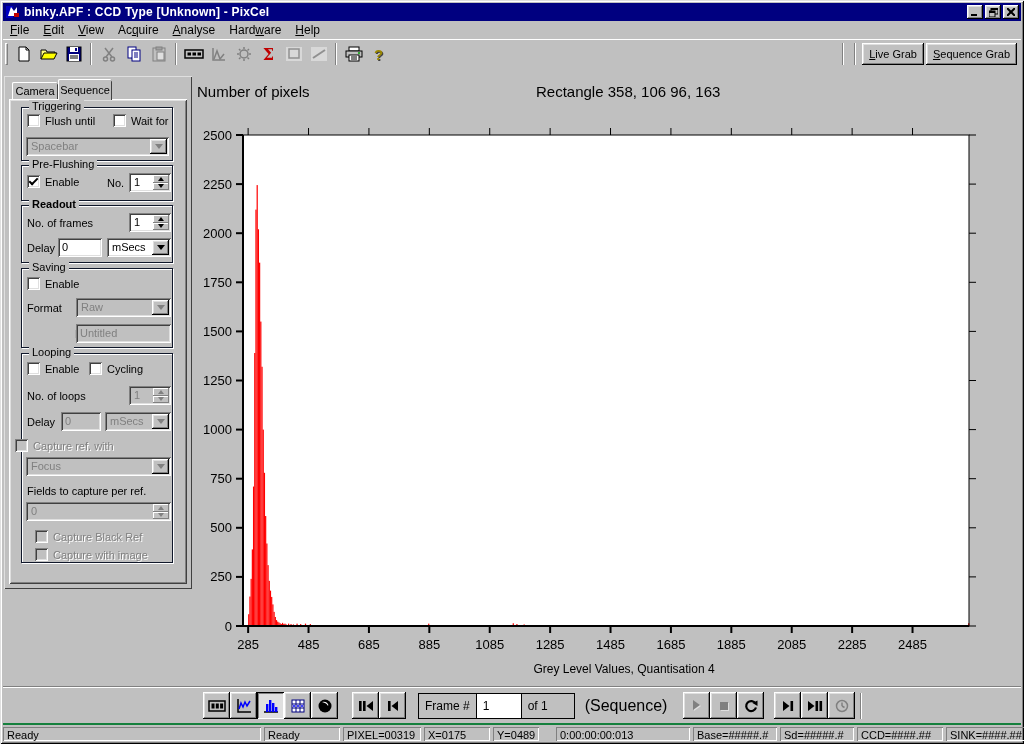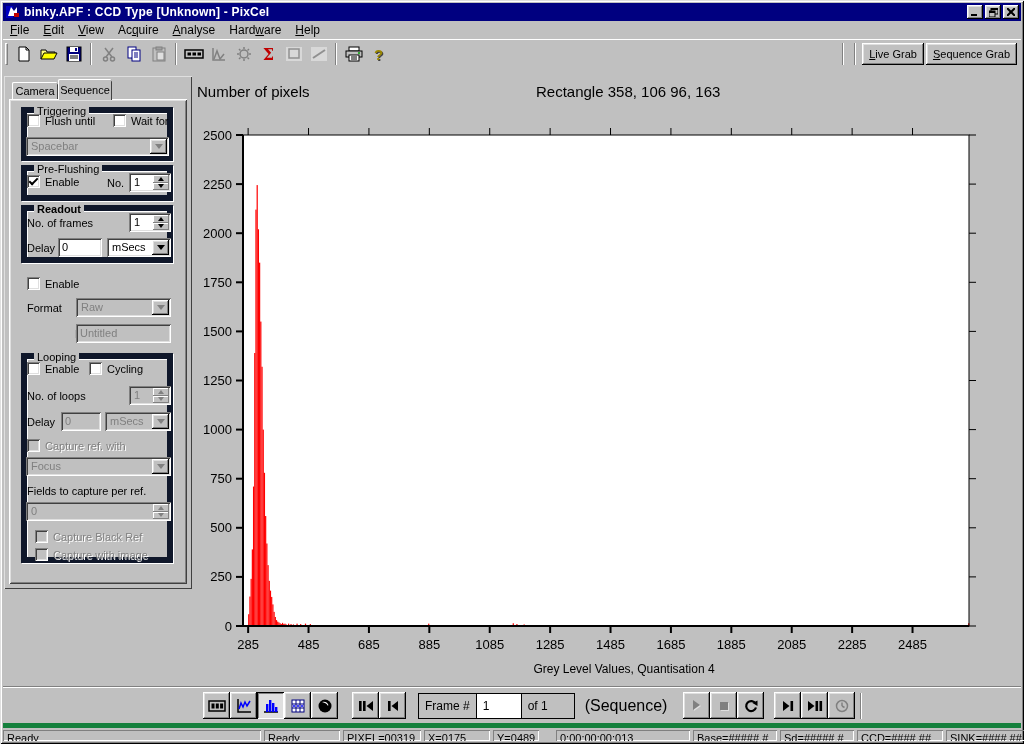--- a/index.html
+++ b/index.html
@@ -7,21 +7,21 @@
   body {
     font-family:"Liberation Sans", sans-serif;
     font-size:11px; color:#000;
     background:#c0c0c0; position:relative; overflow:hidden;
   }
   .window { position:absolute; inset:0; background:#c0c0c0;
     box-shadow: inset 1px 1px 0 #dfdfdf, inset -1px -1px 0 #000,
                 inset 2px 2px 0 #fff, inset -2px -2px 0 #808080; }
   .disabled-field { background:#c0c0c0 !important; color:#808080; }
   .dis { color:#808080; text-shadow:1px 1px 0 #fff; }
-  .groupbox { position:absolute; border:6px solid #0f172a;
+  .groupbox { position:absolute; border:1px solid #0f172a;
     box-shadow: inset 1px 1px 0 #fff, 1px 1px 0 #fff; text-align: right; }
   .legend { position:absolute; top:-8px; left:7px; background:#c0c0c0;
     padding:0 3px; font-size:11px; white-space:nowrap; }
   .cb { width:13px; height:13px; background:#fff; flex:0 0 auto;
     box-shadow: inset 1px 1px 0 #808080, inset -1px -1px 0 #fff,
                 inset 2px 2px 0 #404040, inset -2px -2px 0 #dfdfdf; }
   .cb.checked::after { content:""; display:block; width:7px; height:3px;
     border-left:2px solid #000; border-bottom:2px solid #000;
     transform:rotate(-45deg); margin:3px 0 0 2px; }
   .cb.disabled { background:#c0c0c0; }
@@ -120,21 +120,21 @@
                 inset 2px 2px 0 #808080, inset -2px -2px 0 #dfdfdf; }
   .framebox { height:26px; display:flex; align-items:stretch; border:1px solid #000; background:#c0c0c0; }
   .framebox .cell { display:flex; align-items:center; padding:0 6px; white-space:nowrap; font-size:12px; }
   .framebox .cell.inputcell { background:#fff; border-left:1px solid #000; border-right:1px solid #000; width:46px; }
   .seqlabel { font-size:16px; white-space:nowrap; }
   .tsep2 { width:2px; height:26px; margin:0 5px;
     border-left:1px solid #808080; border-right:1px solid #fff; }
 
   
   .statusbar { position:absolute; left:3px; right:3px; bottom:3px; height:18px;
-    display:flex; align-items:stretch; gap:3px; padding-top:2px; border-top:5px solid #15803d; }
+    display:flex; align-items:stretch; gap:3px; padding-top:2px; border-top:2px solid #15803d; }
   .spanel { box-shadow: inset 1px 1px 0 #808080, inset -1px -1px 0 #fff;
     padding:2px 0 0 4px; white-space:nowrap; overflow:hidden; font-size:11px; flex:0 0 auto; }
 </style>
 </head>
 <body>
 
 <div class="window">
 
   <div class="titlebar">
     <svg class="ticon" viewBox="0 0 16 14">
@@ -364,20 +364,23 @@
       </div>
       <span class="lbl" style="left:18px; top:143px;">Delay</span>
       <div class="edit" style="left:49px; top:139px; width:44px;"><span>0</span></div>
       <div class="combo" style="left:98px; top:139px; width:64px;">
         <span class="val">mSecs</span>
         <span class="drop">
             <span class="tri-dn"></span>
           </span>
       </div>
 
+      <div class="groupbox" style="left:12px; top:169px; width:152px; height:80px;">
+        <span class="legend">Saving</span>
+      </div>
       <div class="cbrow" style="left:18px; top:178px;">
         <span class="cb"></span>
         <span>Enable</span>
       </div>
       <span class="lbl" style="left:18px; top:203px;">Format</span>
       <div class="combo disabled-field gray-tri" style="left:67px; top:199px; width:95px;">
         <span class="val">Raw</span>
         <span class="drop">
             <span class="tri-dn"></span>
           </span>
@@ -409,21 +412,21 @@
           </span>
       </div>
       <span class="lbl" style="left:18px; top:317px;">Delay</span>
       <div class="edit disabled-field" style="left:52px; top:313px; width:40px;"><span>0</span></div>
       <div class="combo disabled-field gray-tri" style="left:96px; top:313px; width:66px;">
         <span class="val">mSecs</span>
         <span class="drop">
             <span class="tri-dn"></span>
           </span>
       </div>
-      <div class="cbrow dis" style="left:18px; top:340px;text-align:center;">
+      <div class="cbrow dis" style="left:6px; top:340px;text-align:center;">
         <span class="cb disabled"></span>
         <span>Capture ref. with</span>
       </div>
       <div class="combo disabled-field gray-tri" style="left:17px; top:358px; width:145px;">
         <span class="val">Focus</span>
         <span class="drop">
             <span class="tri-dn"></span>
           </span>
       </div>
       <span class="lbl" style="left:18px; top:386px;">Fields to capture per ref.</span>

